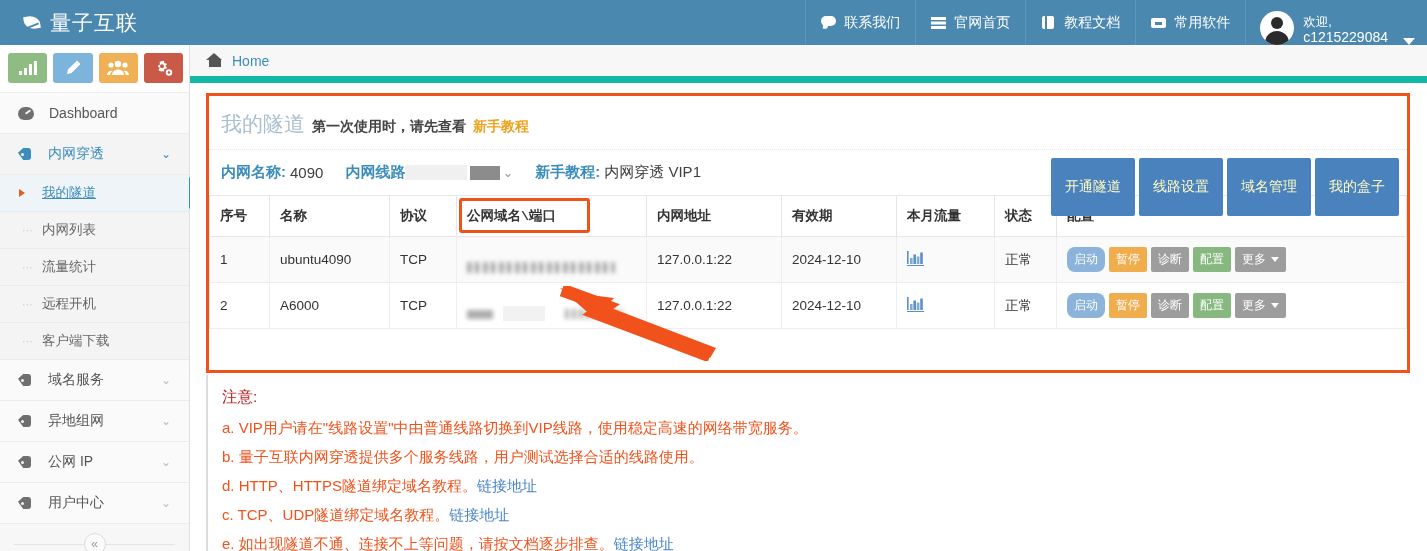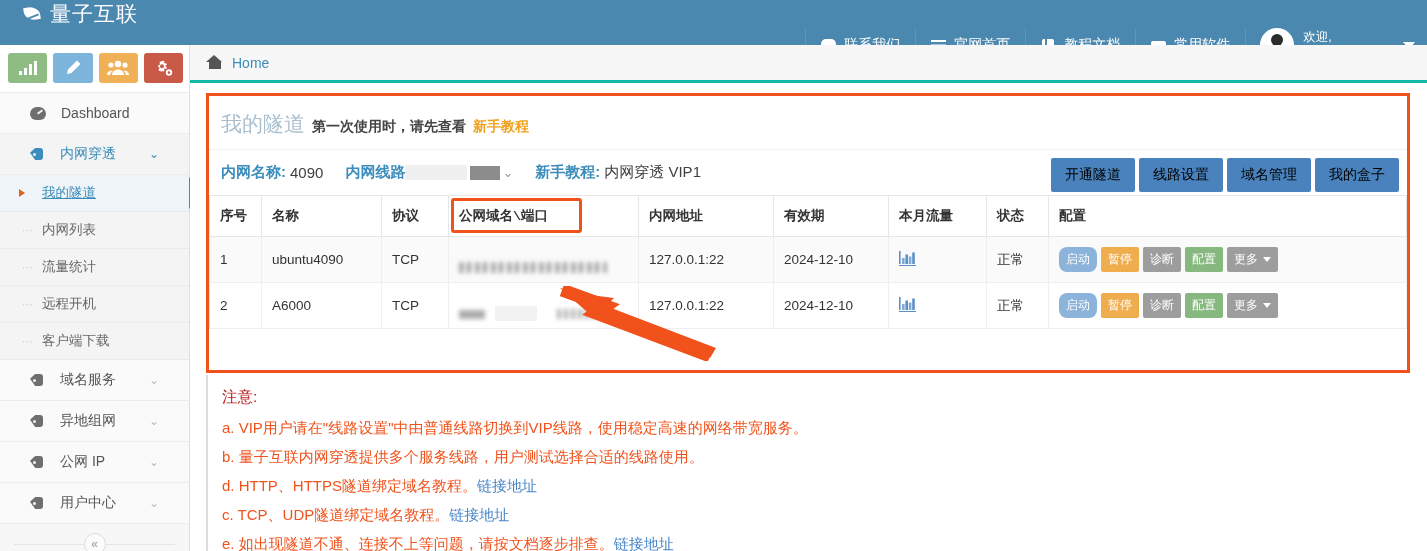--- a/index.html
+++ b/index.html
@@ -7,21 +7,21 @@
     width: 1427px; height: 551px;
     font-family: "Liberation Sans", "DejaVu Sans", sans-serif;
     background: #ffffff;
     overflow: hidden;
   }
   .app { position: relative; width: 1427px; height: 551px; }
 
   
   .topbar {
     position: absolute; top: 0; left: 0; width: 1427px; height: 45px;
-    background: #4b88b0; display: flex; align-items: stretch; flex-direction: column;
+    background: #4b88b0; display: flex; align-items: stretch;
   }
   .brand {
     width: 190px; display: flex; align-items: center; gap: 8px;
     padding-left: 22px; color: #ffffff; font-size: 21px; letter-spacing: 1px;
   }
   .leaf-icon { display: inline-block; width: 20px; height: 16px; position: relative; }
   .leaf-icon::before {
     content: ""; position: absolute; left: 2px; top: 1px;
     width: 16px; height: 13px; background: #ffffff;
     border-radius: 0 70% 0 70%; transform: rotate(-8deg);
@@ -59,21 +59,21 @@
   }
   .ticon.inbox::before {
     content: ""; position: absolute; left: 0; top: 2px; width: 15px; height: 10px;
     background: #fff; border-radius: 2px;
   }
   .ticon.inbox::after {
     content: ""; position: absolute; left: 4px; top: 6px; width: 7px; height: 3px;
     background: #4b88b0;
   }
   .user-box {
-    display: flex; align-items: center; gap: 9px; padding: 0 12px 0 14px;
+    display: flex; align-items: flex-end; gap: 9px; padding: 0 12px 0 14px;
     border-left: 1px solid #5e96ba; cursor: pointer;
   }
   .avatar {
     width: 34px; height: 34px; border-radius: 50%; background: #ffffff;
     position: relative; overflow: hidden; flex: none;
   }
   .avatar::before {
     content: ""; position: absolute; left: 11px; top: 6px; width: 12px; height: 12px;
     border-radius: 50%; background: #2b2b2b;
   }
@@ -99,21 +99,21 @@
     width: 40px; height: 30px; border-radius: 3px; display: flex;
     align-items: center; justify-content: center; cursor: pointer;
   }
   .tile.green { background: #8fbc83; }
   .tile.blue  { background: #7db4dc; }
   .tile.orange{ background: #f0b055; }
   .tile.red   { background: #c85a47; }
   .tile svg { display: block; }
 
   .nav-item {
-    display: flex; align-items: center; height: 41px; padding: 0 30px;
+    display: flex; align-items: center; height: 41px; padding: 0 18px;
     font-size: 14px; color: #555; border-bottom: 1px solid #ededed; cursor: pointer;
     background: #fafafa;
   }
   .nav-item .nlabel { margin-left: 14px; }
   .nav-item.expanded { color: #3c8dbc; background: #f4f4f4; }
   .nav-item .chev { margin-left: auto; color: #bbb; font-size: 12px; }
   .nav-item.expanded .chev { color: #3c8dbc; }
   .tag-icon { width: 16px; height: 14px; position: relative; display: inline-block; }
   .tag-icon::before {
     content: ""; position: absolute; left: 0; top: 1px; width: 13px; height: 12px;
@@ -165,21 +165,21 @@
   .collapse-row .line { position: absolute; left: 14px; right: 14px; top: 20px; height: 1px; background: #e4e4e4; }
   .collapse-btn {
     width: 22px; height: 22px; border-radius: 50%; border: 1px solid #ddd;
     background: #fbfbfb; color: #9a9a9a; font-size: 12px; z-index: 2;
     display: flex; align-items: center; justify-content: center; cursor: pointer;
   }
 
   
   .content { position: absolute; top: 45px; left: 190px; width: 1237px; height: 506px; background: #ffffff; }
   .breadcrumb {
-    height: 38px; background: #f7f7f7; border-bottom: 3px solid #14b8a6;
+    height: 38px; background: #f7f7f7; border-bottom: 7px solid #14b8a6;
     display: flex; align-items: center; padding-left: 16px; gap: 9px;
   }
   .home-icon { width: 17px; height: 15px; position: relative; display: inline-block; }
   .home-icon::before {
     content: ""; position: absolute; left: 0; top: 0; width: 0; height: 0;
     border-left: 8.5px solid transparent; border-right: 8.5px solid transparent;
     border-bottom: 7px solid #555;
   }
   .home-icon::after {
     content: ""; position: absolute; left: 2.5px; top: 6px; width: 12px; height: 8px;
@@ -200,35 +200,35 @@
   .info-row { display: flex; align-items: center; padding: 13px 0 13px 12px; position: relative; }
   .info-k { color: #3c8dbc; font-size: 15px; font-weight: bold; }
   .info-v { color: #404040; font-size: 15px; margin-left: 4px; margin-right: 22px; }
   .redact-wrap { display: inline-flex; align-items: center; margin-right: 22px; }
   .redact-soft { width: 62px; height: 15px; background: #f0f0f0; display: inline-block; }
   .redact-hard { width: 30px; height: 14px; background: #8c8c8c; display: inline-block; margin-left: 3px; }
   .redact-tail { color: #9a9a9a; font-size: 13px; margin-left: 2px; }
 
   .btn-group { position: absolute; right: 8px; top: 8px; display: flex; gap: 4px; }
   .pbtn {
-    background: #4a82bd; color: #000000; font-size: 14px; padding: 8px 14px;
+    background: #4a82bd; color: #fef9c3; font-size: 14px; padding: 20px 14px;
     border: none; border-radius: 2px; cursor: pointer; white-space: nowrap;
   }
 
   table.tunnels { width: 100%; border-collapse: collapse; font-size: 13.5px; }
   table.tunnels th {
     text-align: left; font-weight: bold; color: #333; padding: 11px 10px;
     border: 1px solid #e6e6e6; border-left: none; background: #fff; font-size: 13.5px;
   }
   table.tunnels th:first-child, table.tunnels td:first-child { border-left: 1px solid #e6e6e6; }
   table.tunnels td {
     padding: 10px; border: 1px solid #eee; border-left: none; color: #333; vertical-align: middle;
   }
   table.tunnels tbody tr:nth-child(odd) { background: #fafafa; }
-  .col-0 { width: 52px; } .col-1 { width: 120px; } .col-2 { width: 67px; }
+  .col-0 { width: 60px; } .col-1 { width: 120px; } .col-2 { width: 67px; }
   .col-3 { width: 190px; } .col-4 { width: 135px; } .col-5 { width: 115px; }
   .col-6 { width: 98px; }  .col-7 { width: 62px; }
   .proto { color: #6aa84f; }
   .hl-head { position: relative; font-family: Liberation Mono, monospace; }
   .hl-box {
     position: absolute; left: 2px; top: 2px; width: 131px; height: 35px;
     border: 3px solid #f1521b; border-radius: 3px; pointer-events: none;
   }
   .blur-cell { height: 16px; position: relative; }
   .blur-a {

